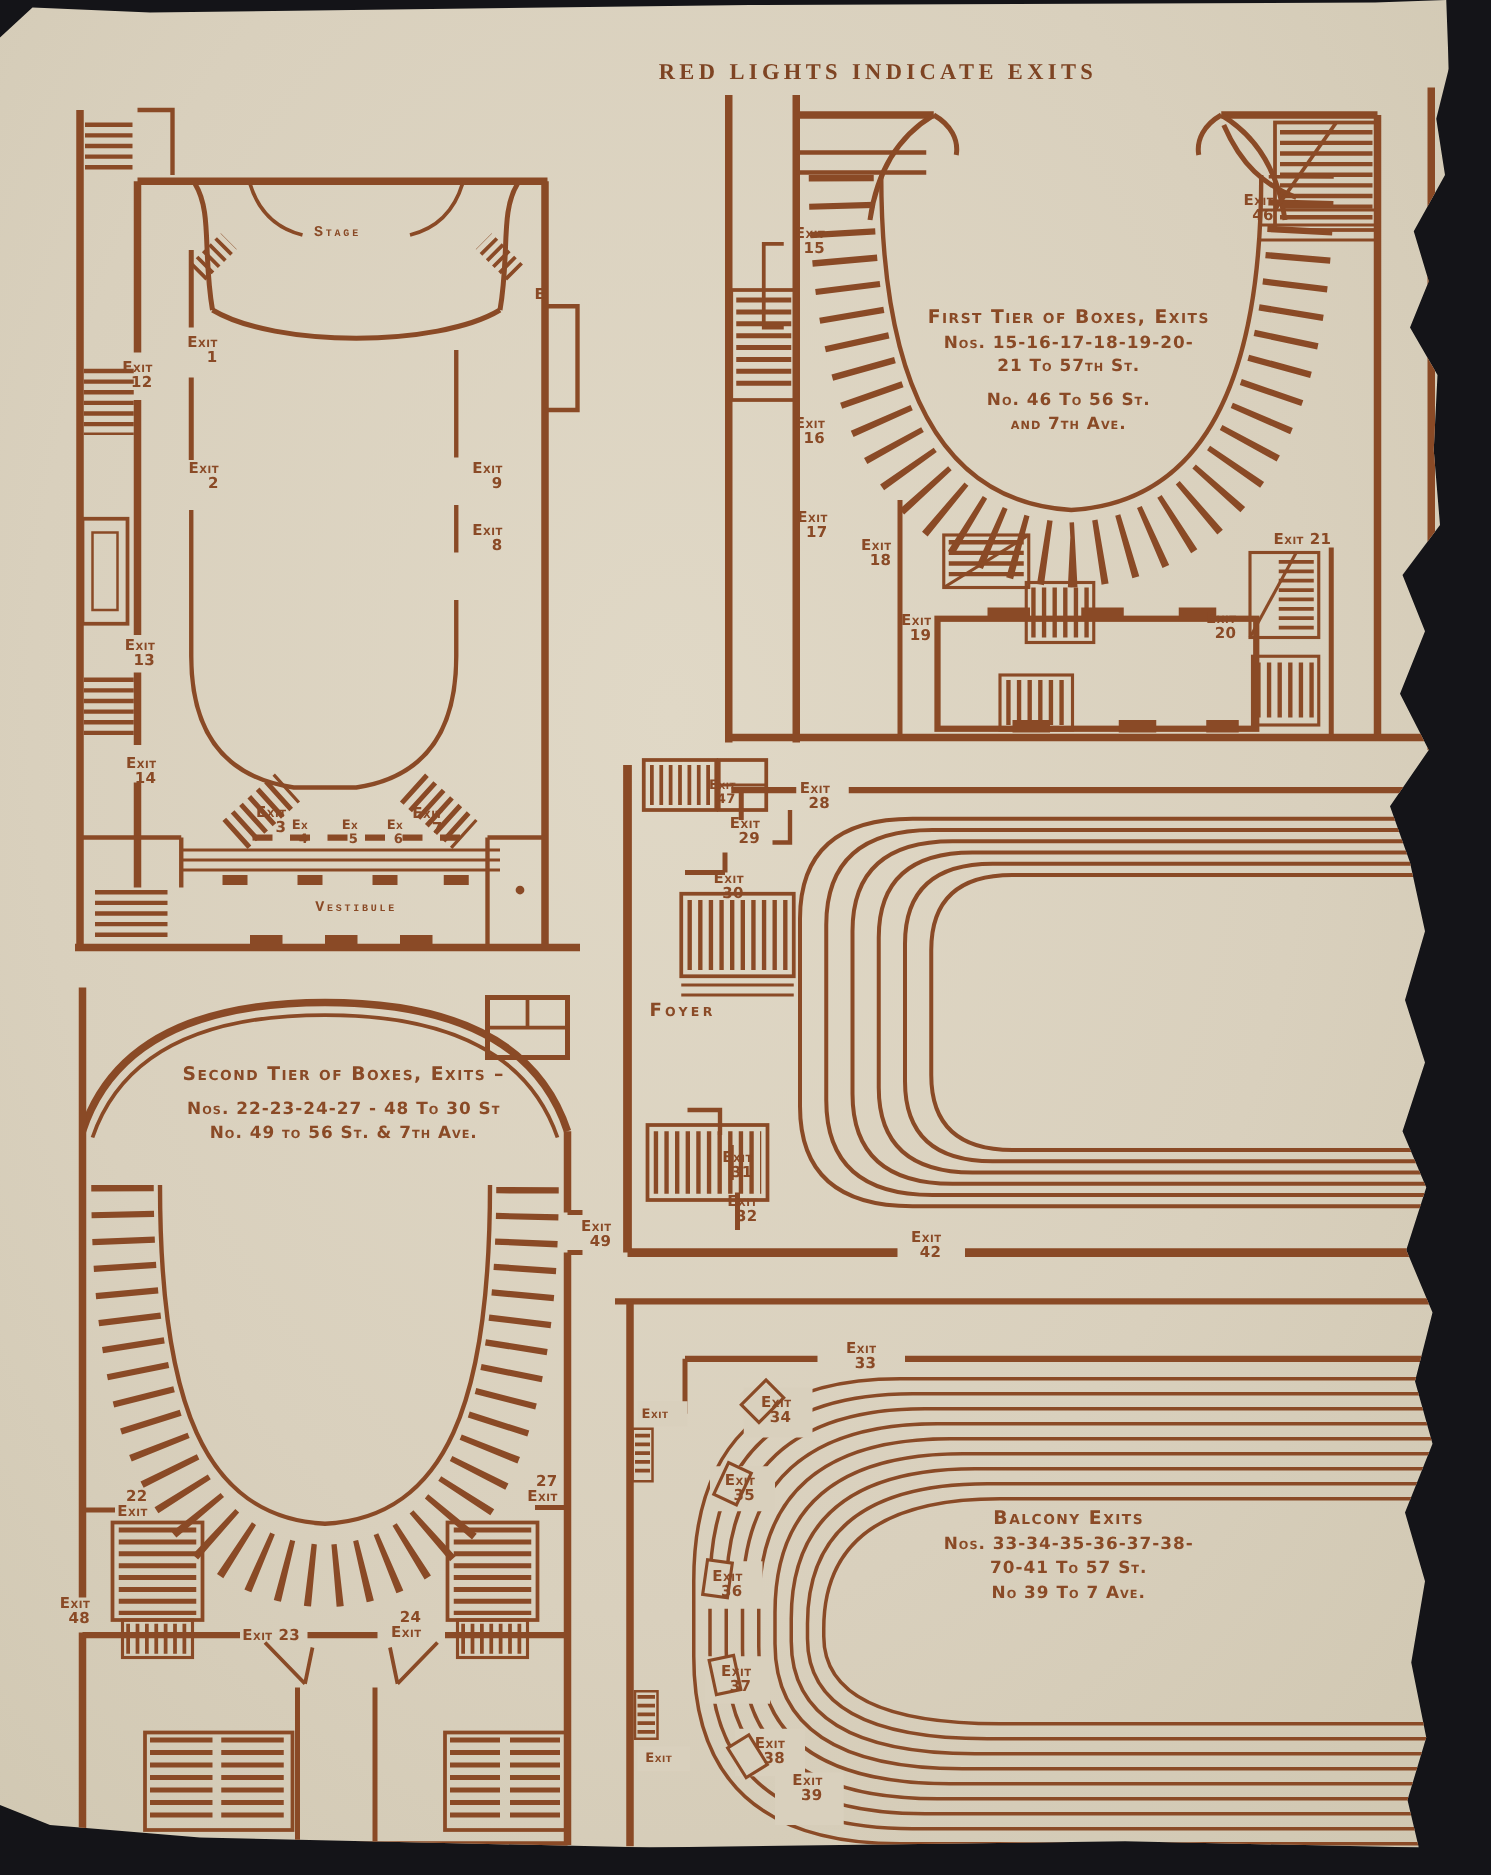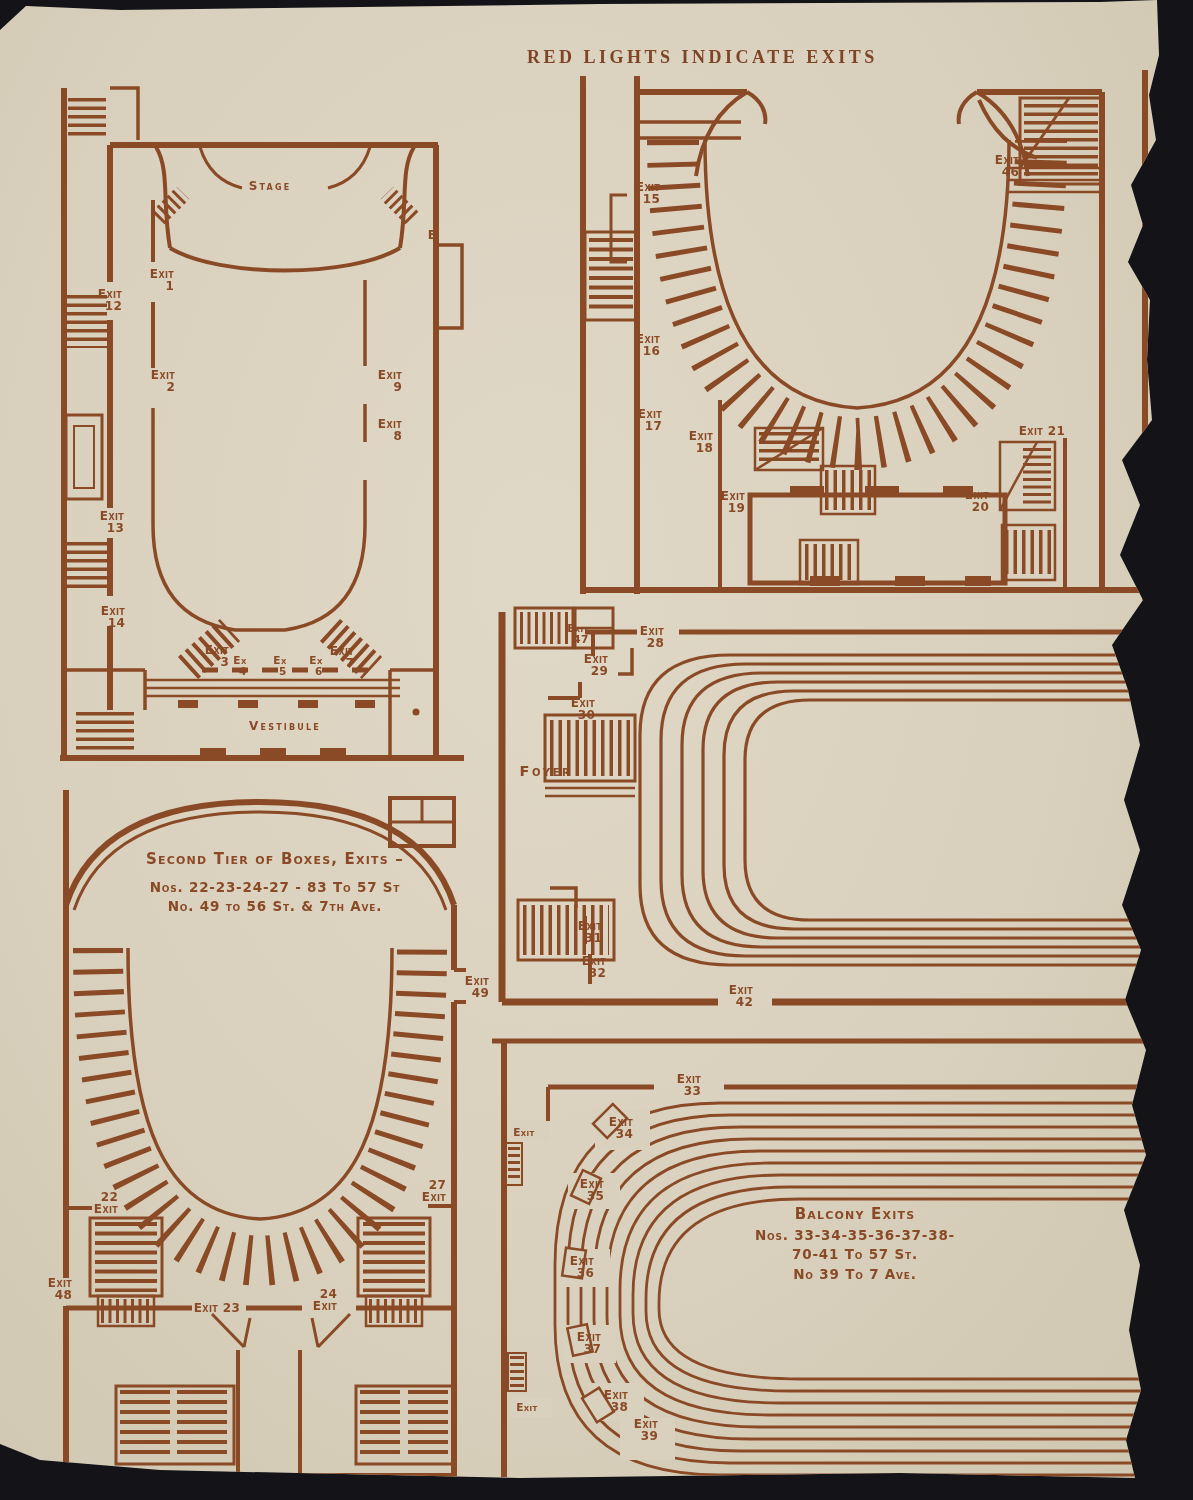--- a/index.html
+++ b/index.html
@@ -18,21 +18,21 @@
       1128px 690px,1140px 745px,1124px 800px,1140px 850px,1122px 905px,1141px 950px,1125px 1000px,
       1146px 1050px,1132px 1105px,1146px 1155px,1124px 1210px,1140px 1265px,1129px 1330px,
       1141px 1390px,1126px 1440px,1135px 1478px,900px 1473px,520px 1478px,160px 1470px,40px 1460px,0px 1444px);}
   .title{position:absolute;left:527px;top:47px;font-family:"Liberation Serif","DejaVu Serif",serif;
     font-weight:bold;font-size:18px;letter-spacing:3.5px;color:#7e4423;white-space:nowrap;}
   svg.plan{position:absolute;overflow:visible;color:var(--ink);}
   .lbl{position:absolute;transform:translate(-50%,-50%);font-weight:bold;font-size:12px;
     line-height:1.02;letter-spacing:.4px;color:var(--ink);font-variant:small-caps;
     white-space:pre-line;text-align:right;}
   .lbl.sm{font-size:10.5px;}
-  .lbl.wide{letter-spacing:2.2px;}
+  .lbl.wide{letter-spacing:2.2px;font-family:Liberation Mono, monospace;}
   .lbl.big{font-size:14.5px;letter-spacing:2.6px;}
   .note{position:absolute;text-align:center;font-weight:bold;color:var(--ink);
     font-variant:small-caps;line-height:1.45;}
   .note .n0{font-size:16px;letter-spacing:1.2px;}
   .note .n1,.note .n2,.note .n3,.note .n4{font-size:13.5px;letter-spacing:.8px;}
   .note .gap{margin-top:7px;}
 </style>
 </head>
 <body>
 
@@ -272,40 +272,47 @@
 17</div>
   <div class="lbl" style="left:701px;top:442px">Exit
 18</div>
   <div class="lbl" style="left:733px;top:502px">Exit
 19</div>
   <div class="lbl" style="left:1007px;top:166px">Exit
 46</div>
   <div class="lbl" style="left:1042px;top:431px">Exit 21</div>
   <div class="lbl" style="left:977px;top:501px">Exit
 20</div>
+  <div class="note" style="left:700px;top:243px;width:310px">
+    <div class="n0" style="font-size:15px">First Tier of Boxes, Exits</div>
+    <div class="n1">Nos. 15-16-17-18-19-20-</div>
+    <div class="n2">21 To 57th St.</div>
+    <div class="n3 gap">No. 46 To 56 St.</div>
+    <div class="n4">and 7th Ave.</div>
+  </div>
 
   <div class="lbl sm" style="left:578px;top:634px">Exit
 47</div>
   <div class="lbl" style="left:652px;top:637px">Exit
 28</div>
   <div class="lbl" style="left:596px;top:665px">Exit
 29</div>
   <div class="lbl" style="left:583px;top:709px">Exit
 30</div>
-  <div class="lbl big" style="left:546px;top:771px">Foyer</div>
+  <div class="lbl big" style="left:546px;top:809px">Foyer</div>
   <div class="lbl" style="left:590px;top:932px">Exit
 31</div>
   <div class="lbl" style="left:594px;top:967px">Exit
 32</div>
   <div class="lbl" style="left:741px;top:996px">Exit
 42</div>
 
   <div class="note" style="left:120px;top:849px;width:310px">
     <div class="n0" style="font-size:15px">Second Tier of Boxes, Exits –</div>
-    <div class="n1 gap">Nos. 22-23-24-27 - 83 To 57 St</div>
+    <div class="n1 gap">Nos. 22-23-24-27 - 48 To 30 St</div>
     <div class="n2">No. 49 to 56 St. &amp; 7th Ave.</div>
   </div>
   <div class="lbl" style="left:477px;top:987px">Exit
 49</div>
   <div class="lbl" style="left:106px;top:1203px">22
 Exit</div>
   <div class="lbl" style="left:434px;top:1191px">27
 Exit</div>
   <div class="lbl" style="left:60px;top:1289px">Exit
 48</div>

